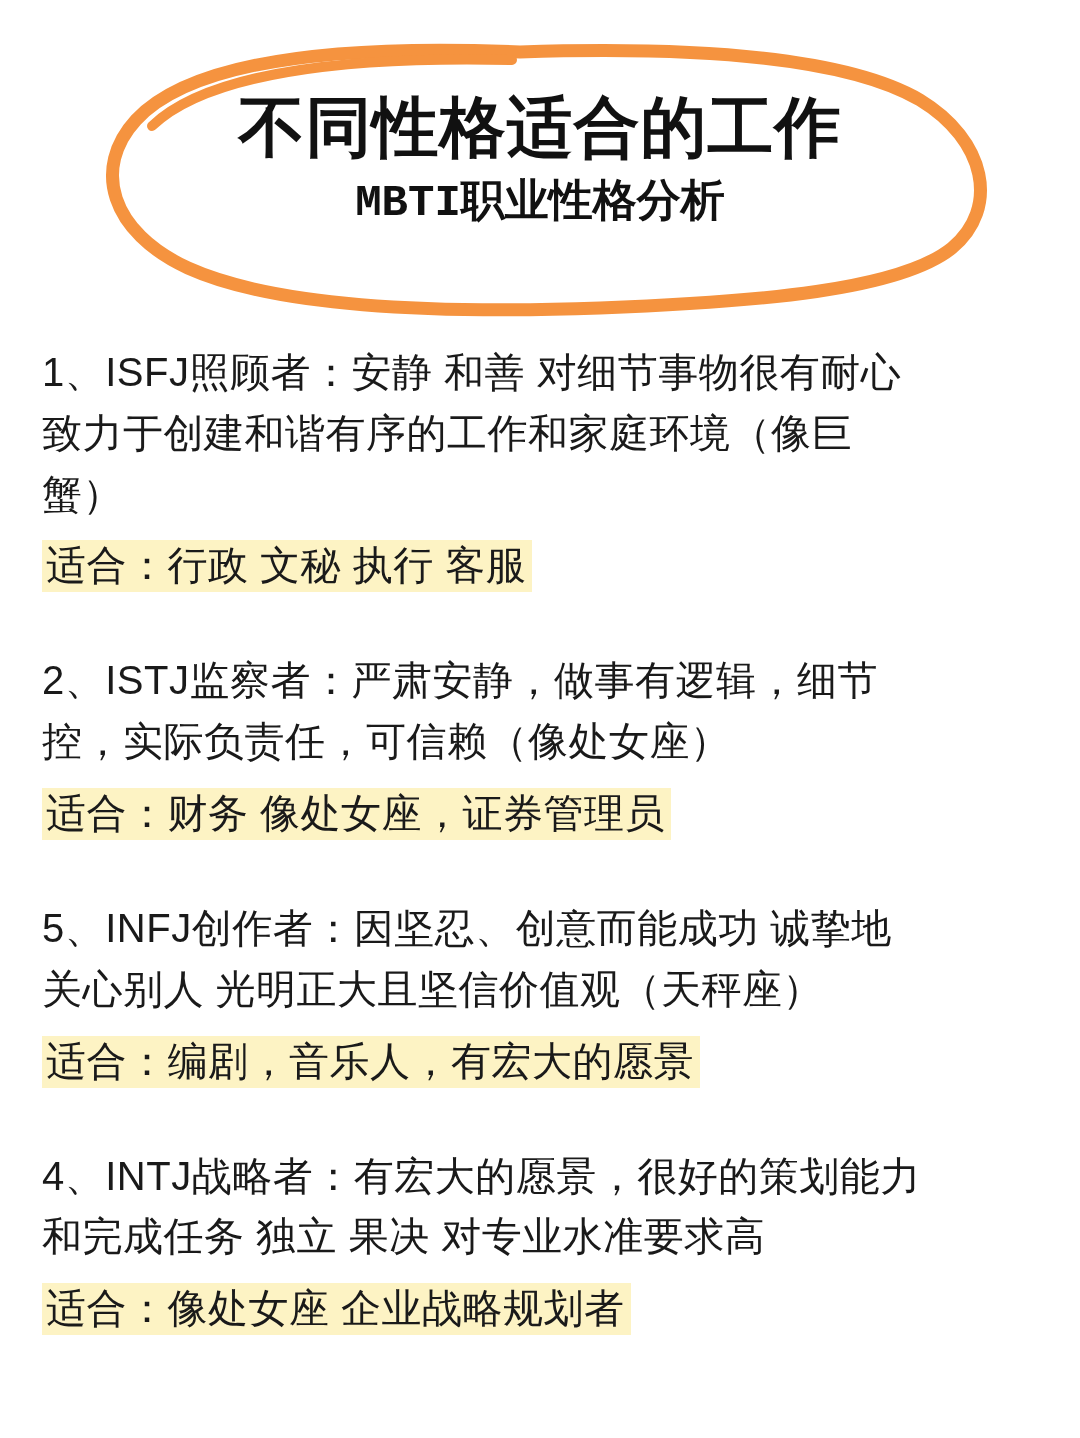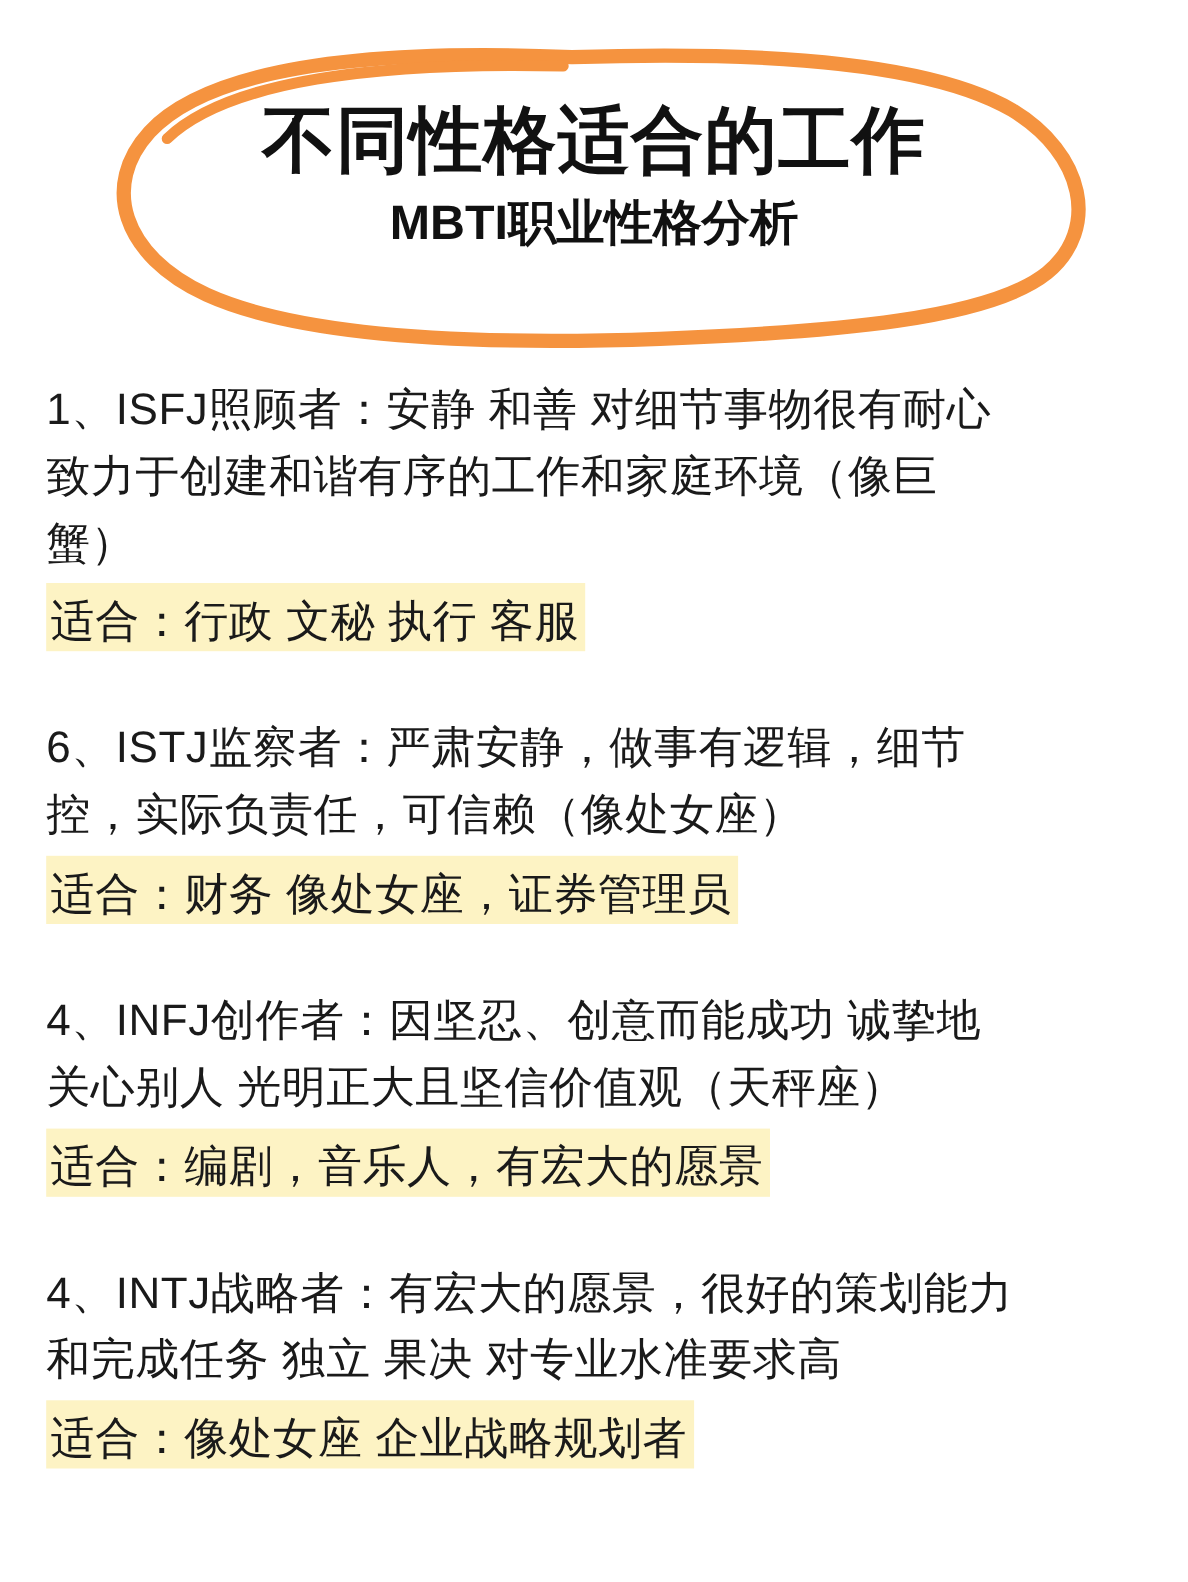--- a/index.html
+++ b/index.html
@@ -54,20 +54,21 @@
     line-height: 1.1;
     white-space: nowrap;
   }
   .title-sub {
     font-size: 44px;
     font-weight: bold;
     color: #111111;
     line-height: 1.15;
     white-space: nowrap;
     margin-top: 8px;
+    font-family: Liberation Mono, monospace;
   }
 
   
   .content {
     padding: 22px 42px 0 42px;
   }
   .entry {
     margin-bottom: 56px;
   }
   .entry:last-child {
@@ -81,21 +82,21 @@
   }
   .entry-fit {
     margin-top: 12px;
     font-size: 40px;
     line-height: 1.45;
     color: #1a1a1a;
     letter-spacing: 0.5px;
   }
   .hl {
     background: #fdf3c4;
-    padding: 13px 6px 5px 4px;
+    padding: 3px 6px 5px 4px;
     box-decoration-break: clone;
     -webkit-box-decoration-break: clone;
   }
 </style>
 </head>
 <body>
 
 <div class="page">
 
   <div class="header-wrap">
@@ -117,26 +118,26 @@
   </div>
 
   <div class="content">
 
     <div class="entry">
       <div class="entry-desc">1、ISFJ照顾者：安静 和善 对细节事物很有耐心 致力于创建和谐有序的工作和家庭环境（像巨蟹）</div>
       <div class="entry-fit"><span class="hl">适合：行政 文秘 执行 客服</span></div>
     </div>
 
     <div class="entry">
-      <div class="entry-desc">6、ISTJ监察者：严肃安静，做事有逻辑，细节控，实际负责任，可信赖（像处女座）</div>
+      <div class="entry-desc">2、ISTJ监察者：严肃安静，做事有逻辑，细节控，实际负责任，可信赖（像处女座）</div>
       <div class="entry-fit"><span class="hl">适合：财务 像处女座，证券管理员</span></div>
     </div>
 
     <div class="entry">
-      <div class="entry-desc">4、INFJ创作者：因坚忍、创意而能成功 诚挚地关心别人 光明正大且坚信价值观（天秤座）</div>
+      <div class="entry-desc">5、INFJ创作者：因坚忍、创意而能成功 诚挚地关心别人 光明正大且坚信价值观（天秤座）</div>
       <div class="entry-fit"><span class="hl">适合：编剧，音乐人，有宏大的愿景</span></div>
     </div>
 
     <div class="entry">
       <div class="entry-desc">4、INTJ战略者：有宏大的愿景，很好的策划能力和完成任务 独立 果决 对专业水准要求高</div>
       <div class="entry-fit"><span class="hl">适合：像处女座 企业战略规划者</span></div>
     </div>
 
   </div>
 </div>

